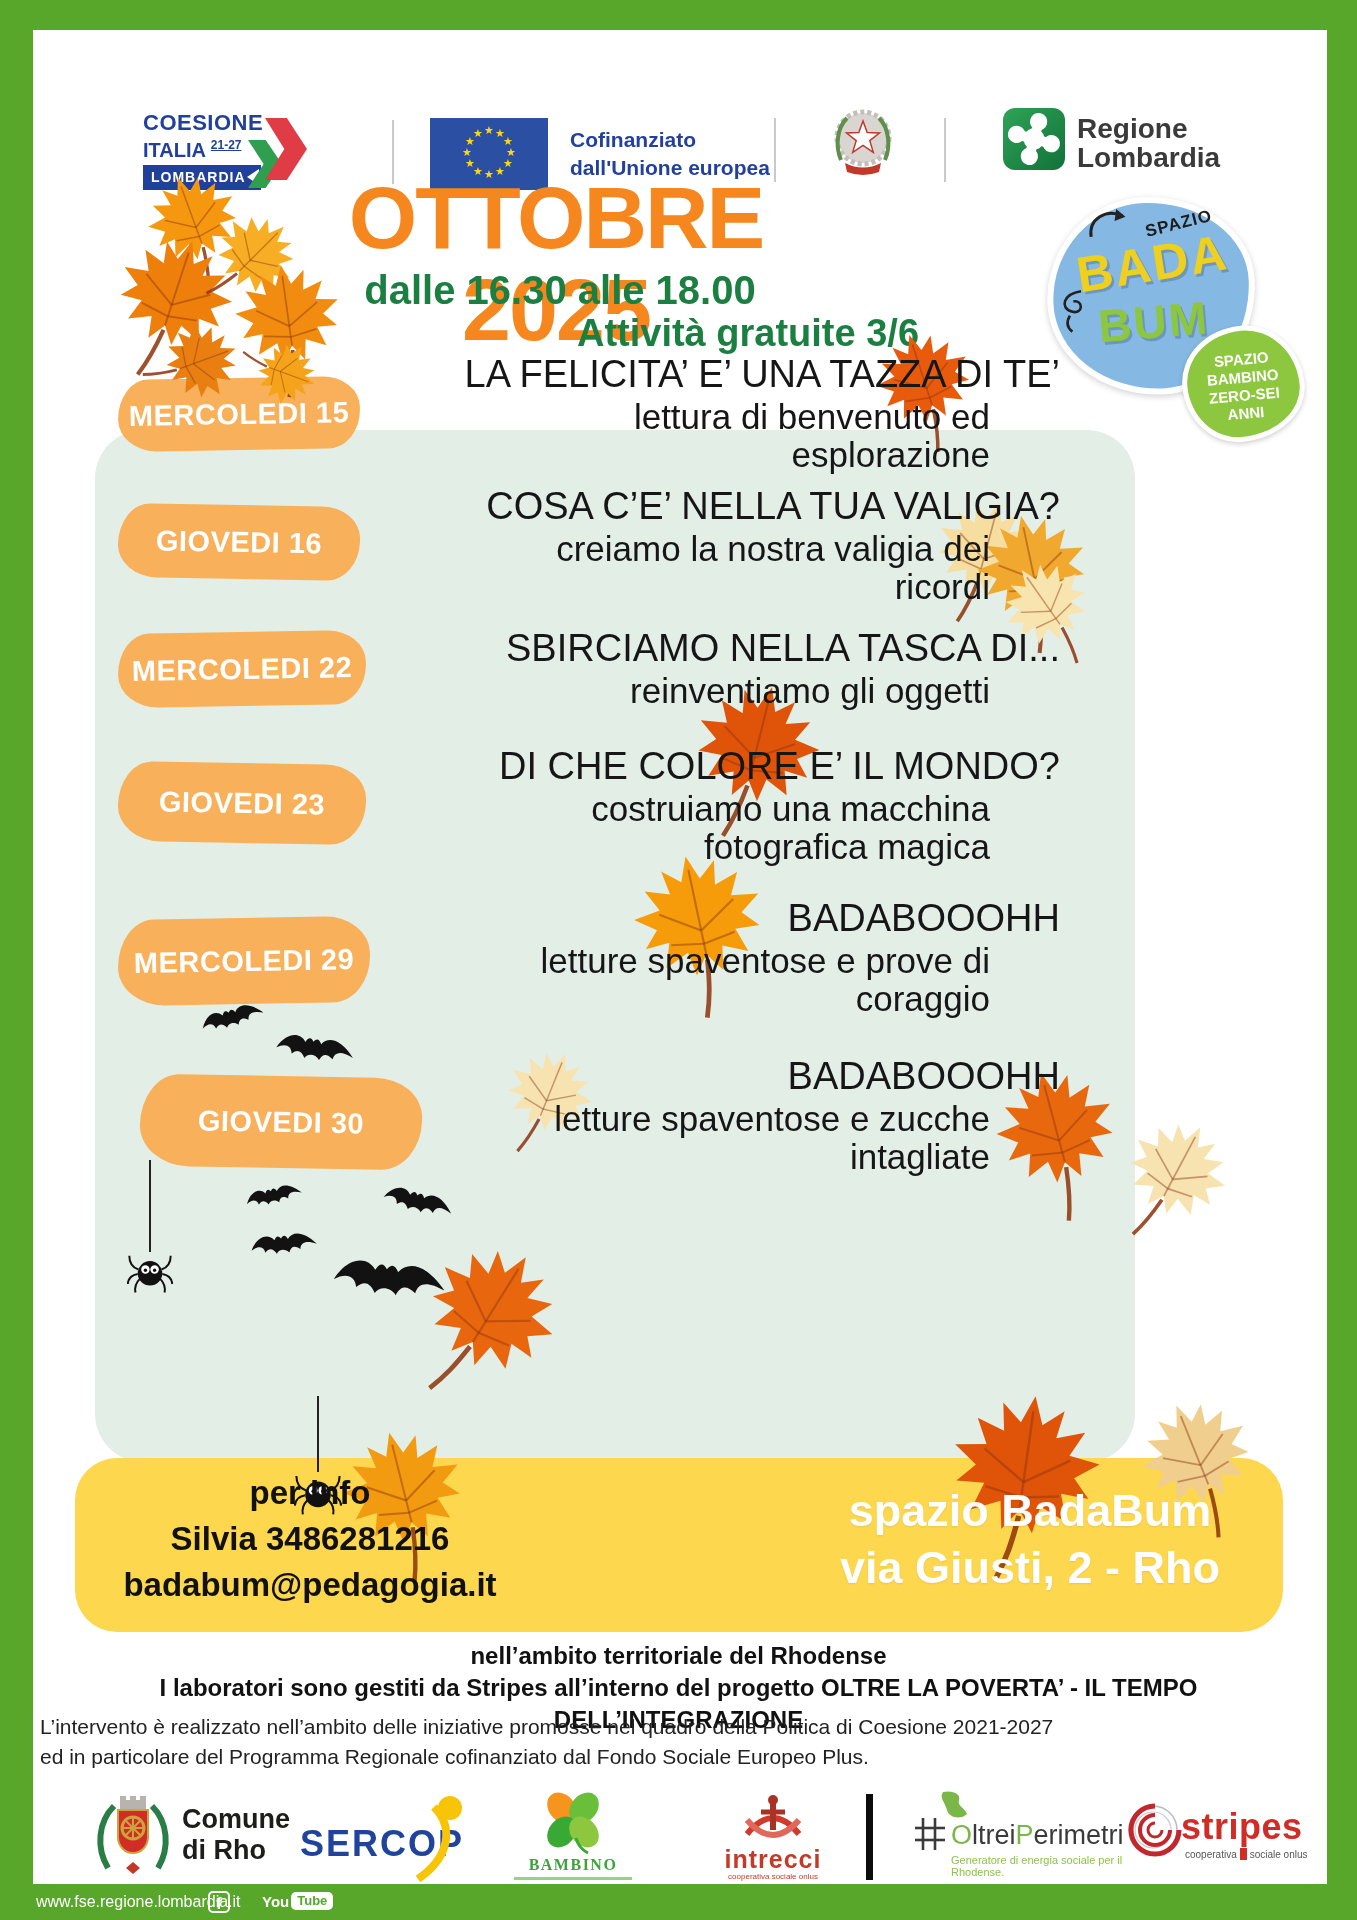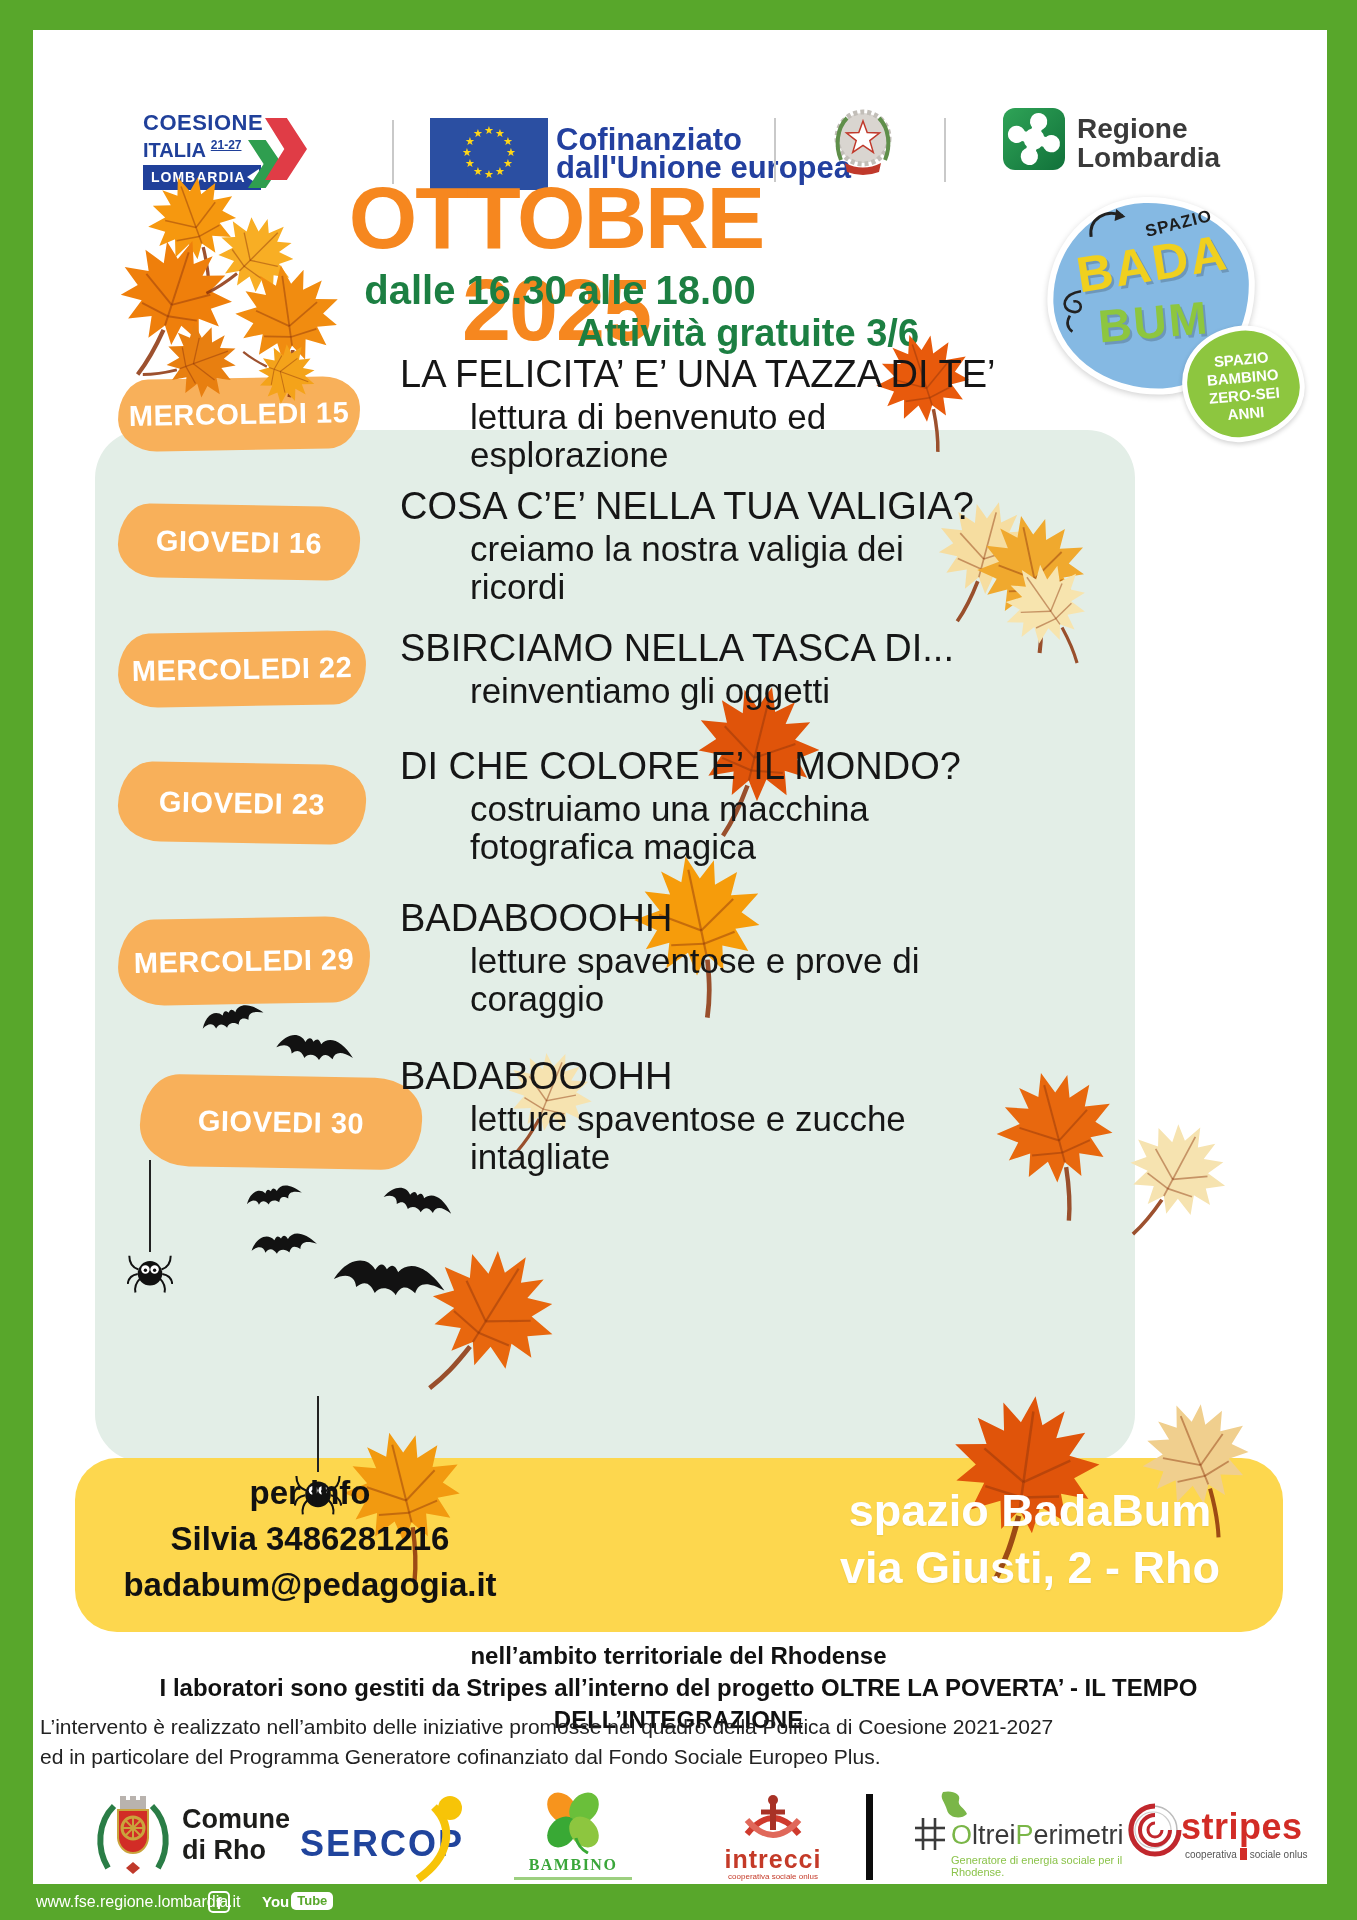--- a/index.html
+++ b/index.html
@@ -21,21 +21,21 @@
   .coe-banner{position:relative;margin-top:4px;width:110px;height:25px;background:#20409a;color:#fff;
               font-weight:bold;font-size:14px;line-height:25px;padding-left:8px;letter-spacing:1px;}
   .coe-banner-arrow{position:absolute;right:2px;top:4px;width:0;height:0;
               border-top:8px solid transparent;border-bottom:8px solid transparent;border-right:12px solid #fff;}
   .chev{position:absolute;}
   .chev-green{left:105px;top:28px;width:34px;height:48px;background:#2f9e4f;
               clip-path:polygon(0 0,52% 0,100% 50%,52% 100%,0 100%,46% 50%);z-index:1;}
   .chev-red{left:122px;top:6px;width:42px;height:62px;background:#e03c46;
               clip-path:polygon(0 0,52% 0,100% 50%,52% 100%,0 100%,46% 50%);z-index:2;}
   .eu-flag{position:absolute;left:430px;top:118px;width:118px;height:72px;z-index:4;}
-  .eu-text{position:absolute;left:556px;top:126px;z-index:4;font-weight:bold;font-size:31px;color:#23409f;line-height:28px;}
+  .eu-text{position:absolute;left:570px;top:126px;z-index:4;font-weight:bold;font-size:21px;color:#23409f;line-height:28px;}
   .emblem{position:absolute;left:832px;top:106px;z-index:4;}
   .reg-box{position:absolute;left:1003px;top:108px;width:62px;height:62px;border-radius:12px;
            background:linear-gradient(135deg,#2fa457,#11713a);z-index:4;}
   .reg-text{position:absolute;left:1077px;top:114px;z-index:4;font-weight:bold;font-size:28px;color:#3a3a3a;line-height:29px;}
 
   
   .hero-month{position:absolute;left:256px;top:172px;width:600px;text-align:center;z-index:4;
       font-size:88px;font-weight:bold;letter-spacing:-2px;color:#f6871f;line-height:92px;}
   .hero-time{position:absolute;left:260px;top:268px;width:600px;text-align:center;z-index:4;
       font-size:40px;font-weight:bold;color:#1c7f42;}
@@ -57,21 +57,21 @@
       border:5px solid #fff;box-shadow:0 2px 5px rgba(0,0,0,.18);
       border-radius:52% 48% 55% 45% / 48% 55% 45% 52%;color:#fff;font-weight:bold;font-size:15px;
       text-align:center;line-height:18px;padding-top:20px;box-sizing:border-box;transform:rotate(-3deg);}
   .badge-arrow{position:absolute;}
 
   
   .mint{position:absolute;left:95px;top:430px;width:1040px;height:1032px;background:#e3eee7;border-radius:48px;z-index:1;}
   .pill{position:absolute;background:#f8b05a;color:#fff;font-weight:bold;font-size:29px;letter-spacing:.5px;
         display:flex;align-items:center;justify-content:center;z-index:3;
         border-radius:44px 54px 46px 56px / 58px 44px 56px 46px;}
-  .evt{position:absolute;left:400px;width:660px;text-align:left;color:#161616;z-index:7;}
+  .evt{position:absolute;left:400px;width:660px;text-align:right;color:#161616;z-index:7;}
   .evt-title{font-size:38px;line-height:44px;white-space:nowrap;}
   .evt-desc{font-size:35px;line-height:38px;max-width:520px;margin:2px auto 0;}
 
   
   .dec{position:absolute;z-index:6;pointer-events:none;}
   .thread{position:absolute;width:2px;background:#222;z-index:6;}
 
   
   .yellow{position:absolute;left:75px;top:1458px;width:1208px;height:174px;background:#fdd74e;border-radius:42px;z-index:2;}
   .contact{position:absolute;left:95px;top:1470px;width:430px;text-align:center;z-index:7;
@@ -392,21 +392,21 @@
     <div>spazio BadaBum</div>
     <div>via Giusti, 2 - Rho</div>
   </div>
 
   <div class="disc-bold">
     <div>nell’ambito territoriale del Rhodense</div>
     <div>I laboratori sono gestiti da Stripes all’interno del progetto OLTRE LA POVERTA’ - IL TEMPO DELL’INTEGRAZIONE</div>
   </div>
   <div class="disc-light">
     <div>L’intervento è realizzato nell’ambito delle iniziative promosse nel quadro della Politica di Coesione 2021-2027</div>
-    <div>ed in particolare del Programma Generatore cofinanziato dal Fondo Sociale Europeo Plus.</div>
+    <div>ed in particolare del Programma Regionale cofinanziato dal Fondo Sociale Europeo Plus.</div>
   </div>
 
   <svg class="partner" style="left:92px;top:1792px;" width="82" height="88" viewBox="0 0 82 88">
     <path d="M16 76 C4 56 6 30 22 14" stroke="#2a7d46" stroke-width="6" fill="none"></path>
     <path d="M66 76 C78 56 76 30 60 14" stroke="#2a7d46" stroke-width="6" fill="none"></path>
     <rect x="28" y="8" width="26" height="9" fill="#b9b3ae"></rect>
     <rect x="28" y="4" width="6" height="6" fill="#b9b3ae"></rect>
       <rect x="38" y="4" width="6" height="6" fill="#b9b3ae"></rect>
       <rect x="48" y="4" width="6" height="6" fill="#b9b3ae"></rect>
     <path d="M26 18 h30 v28 a15 16 0 0 1 -15 15 a15 16 0 0 1 -15 -15 Z" fill="#d22c26" stroke="#caa43c" stroke-width="2"></path>

